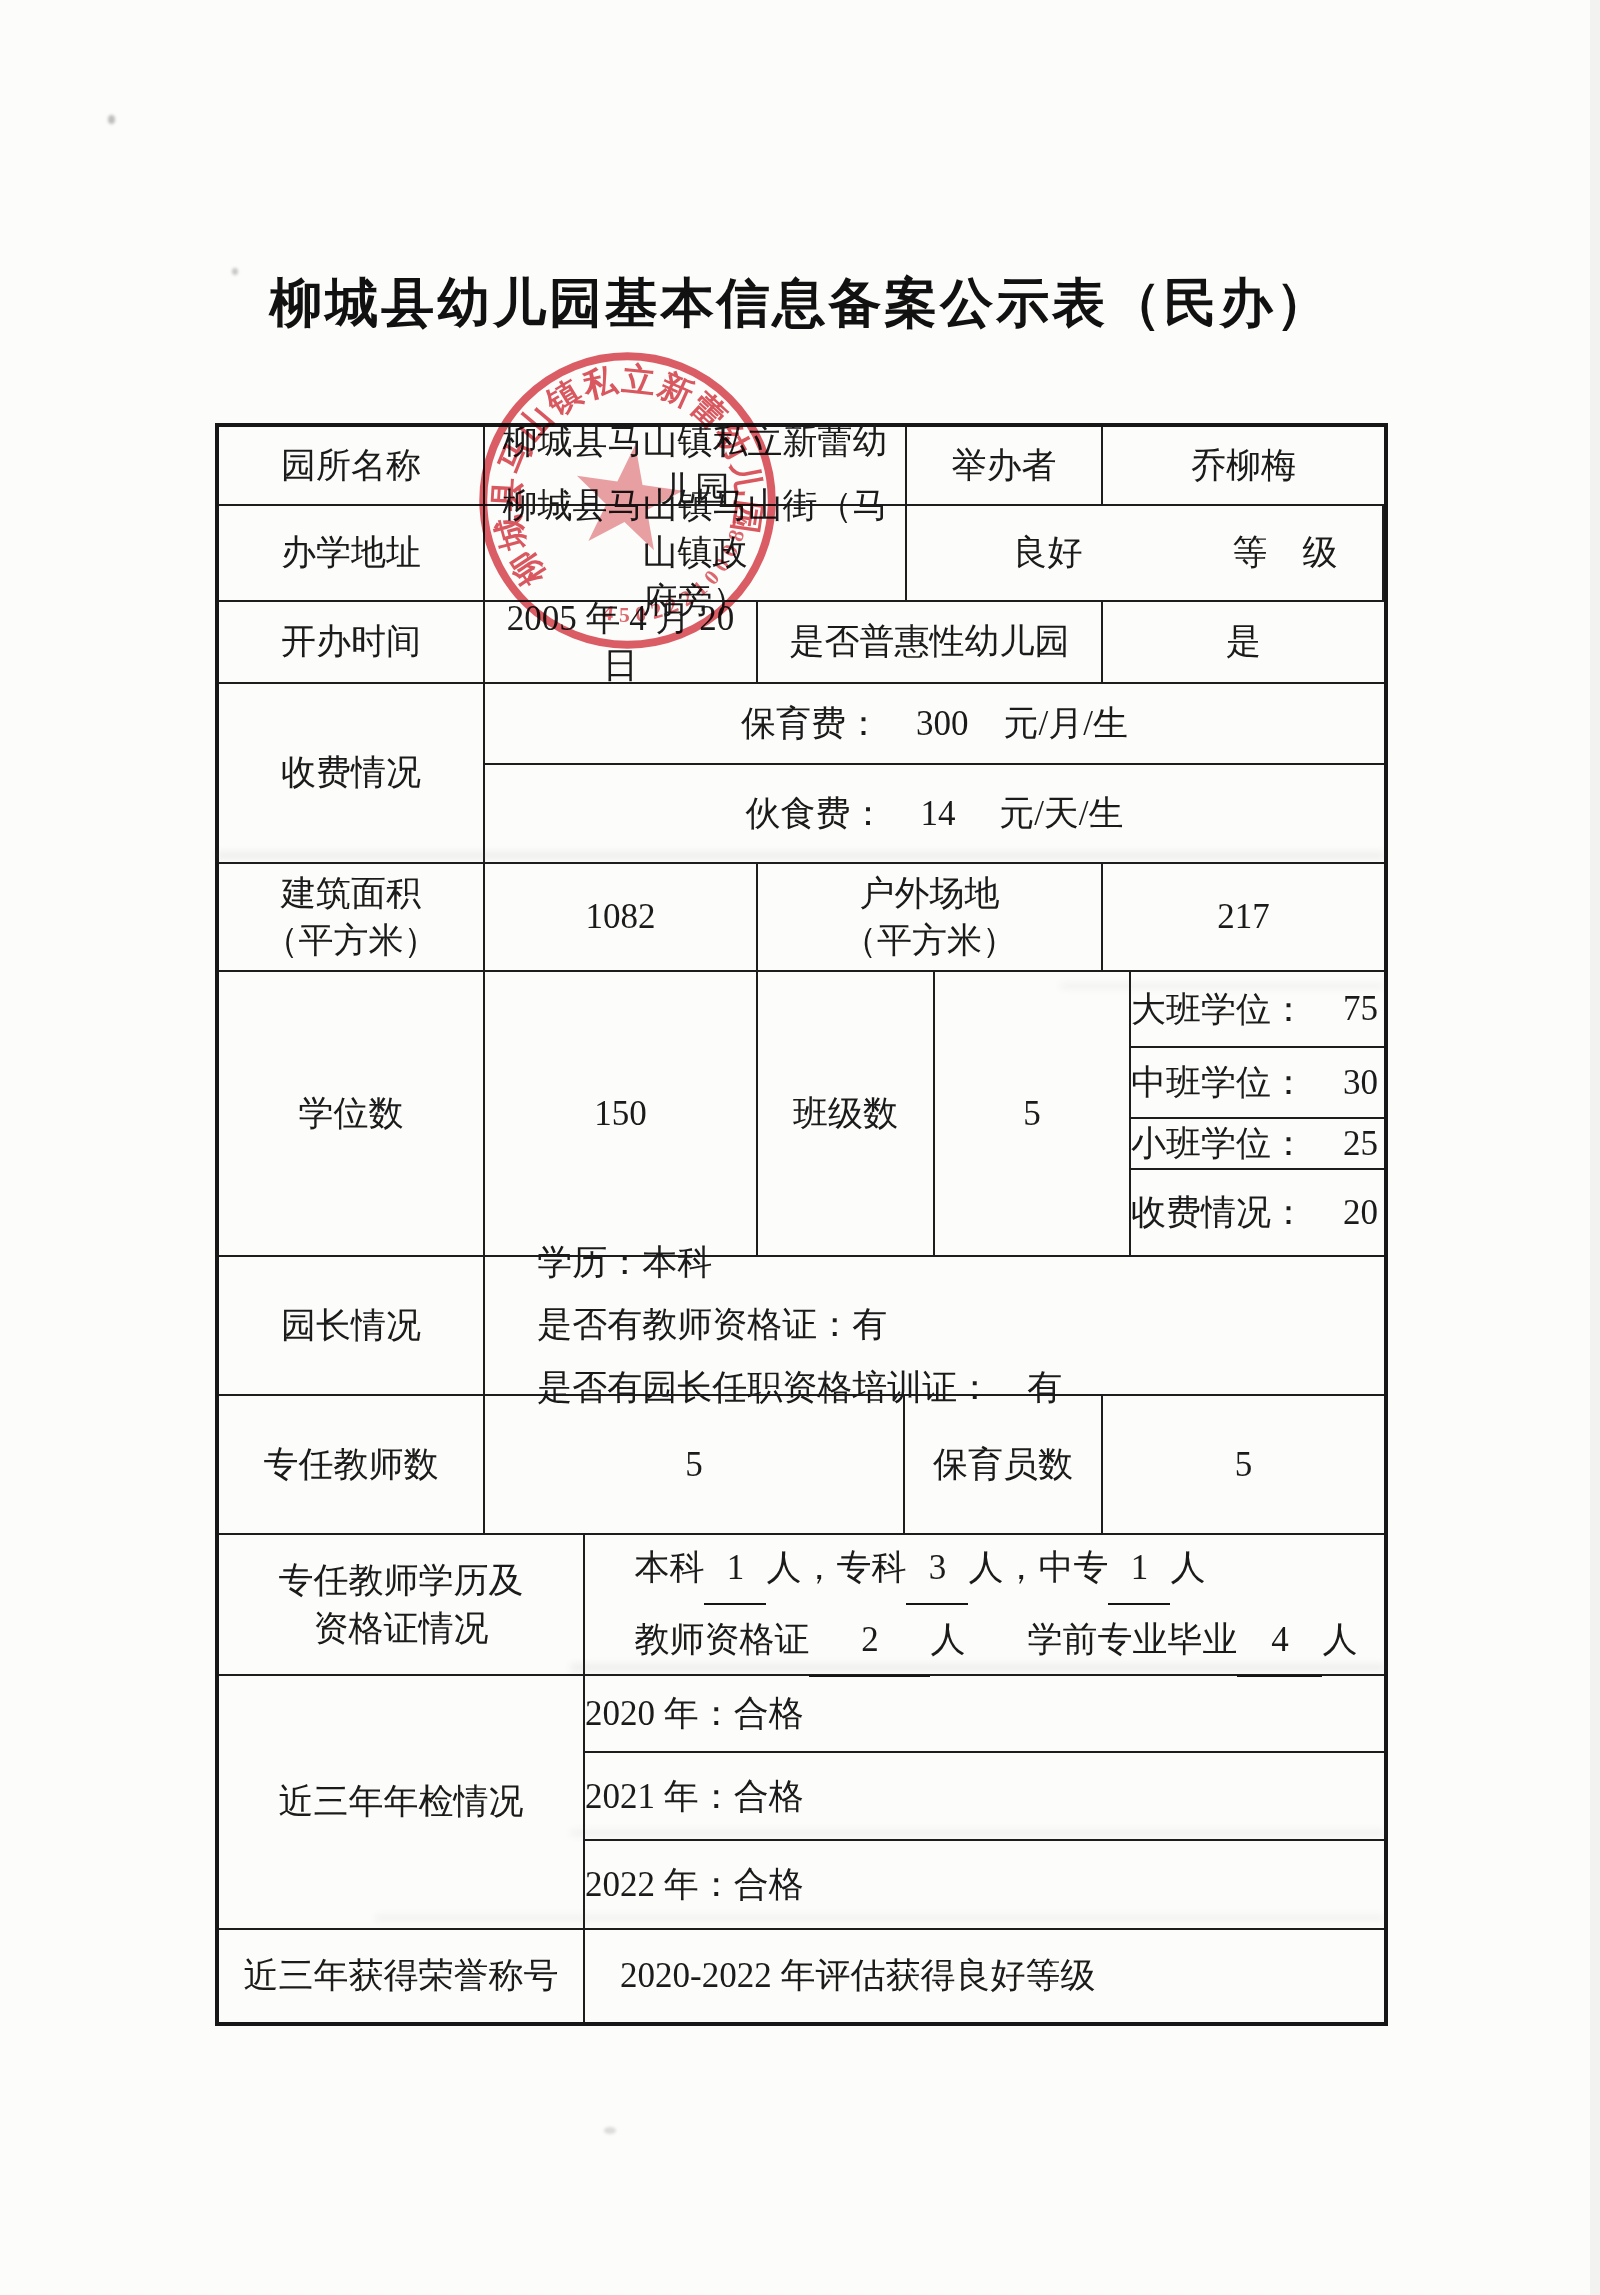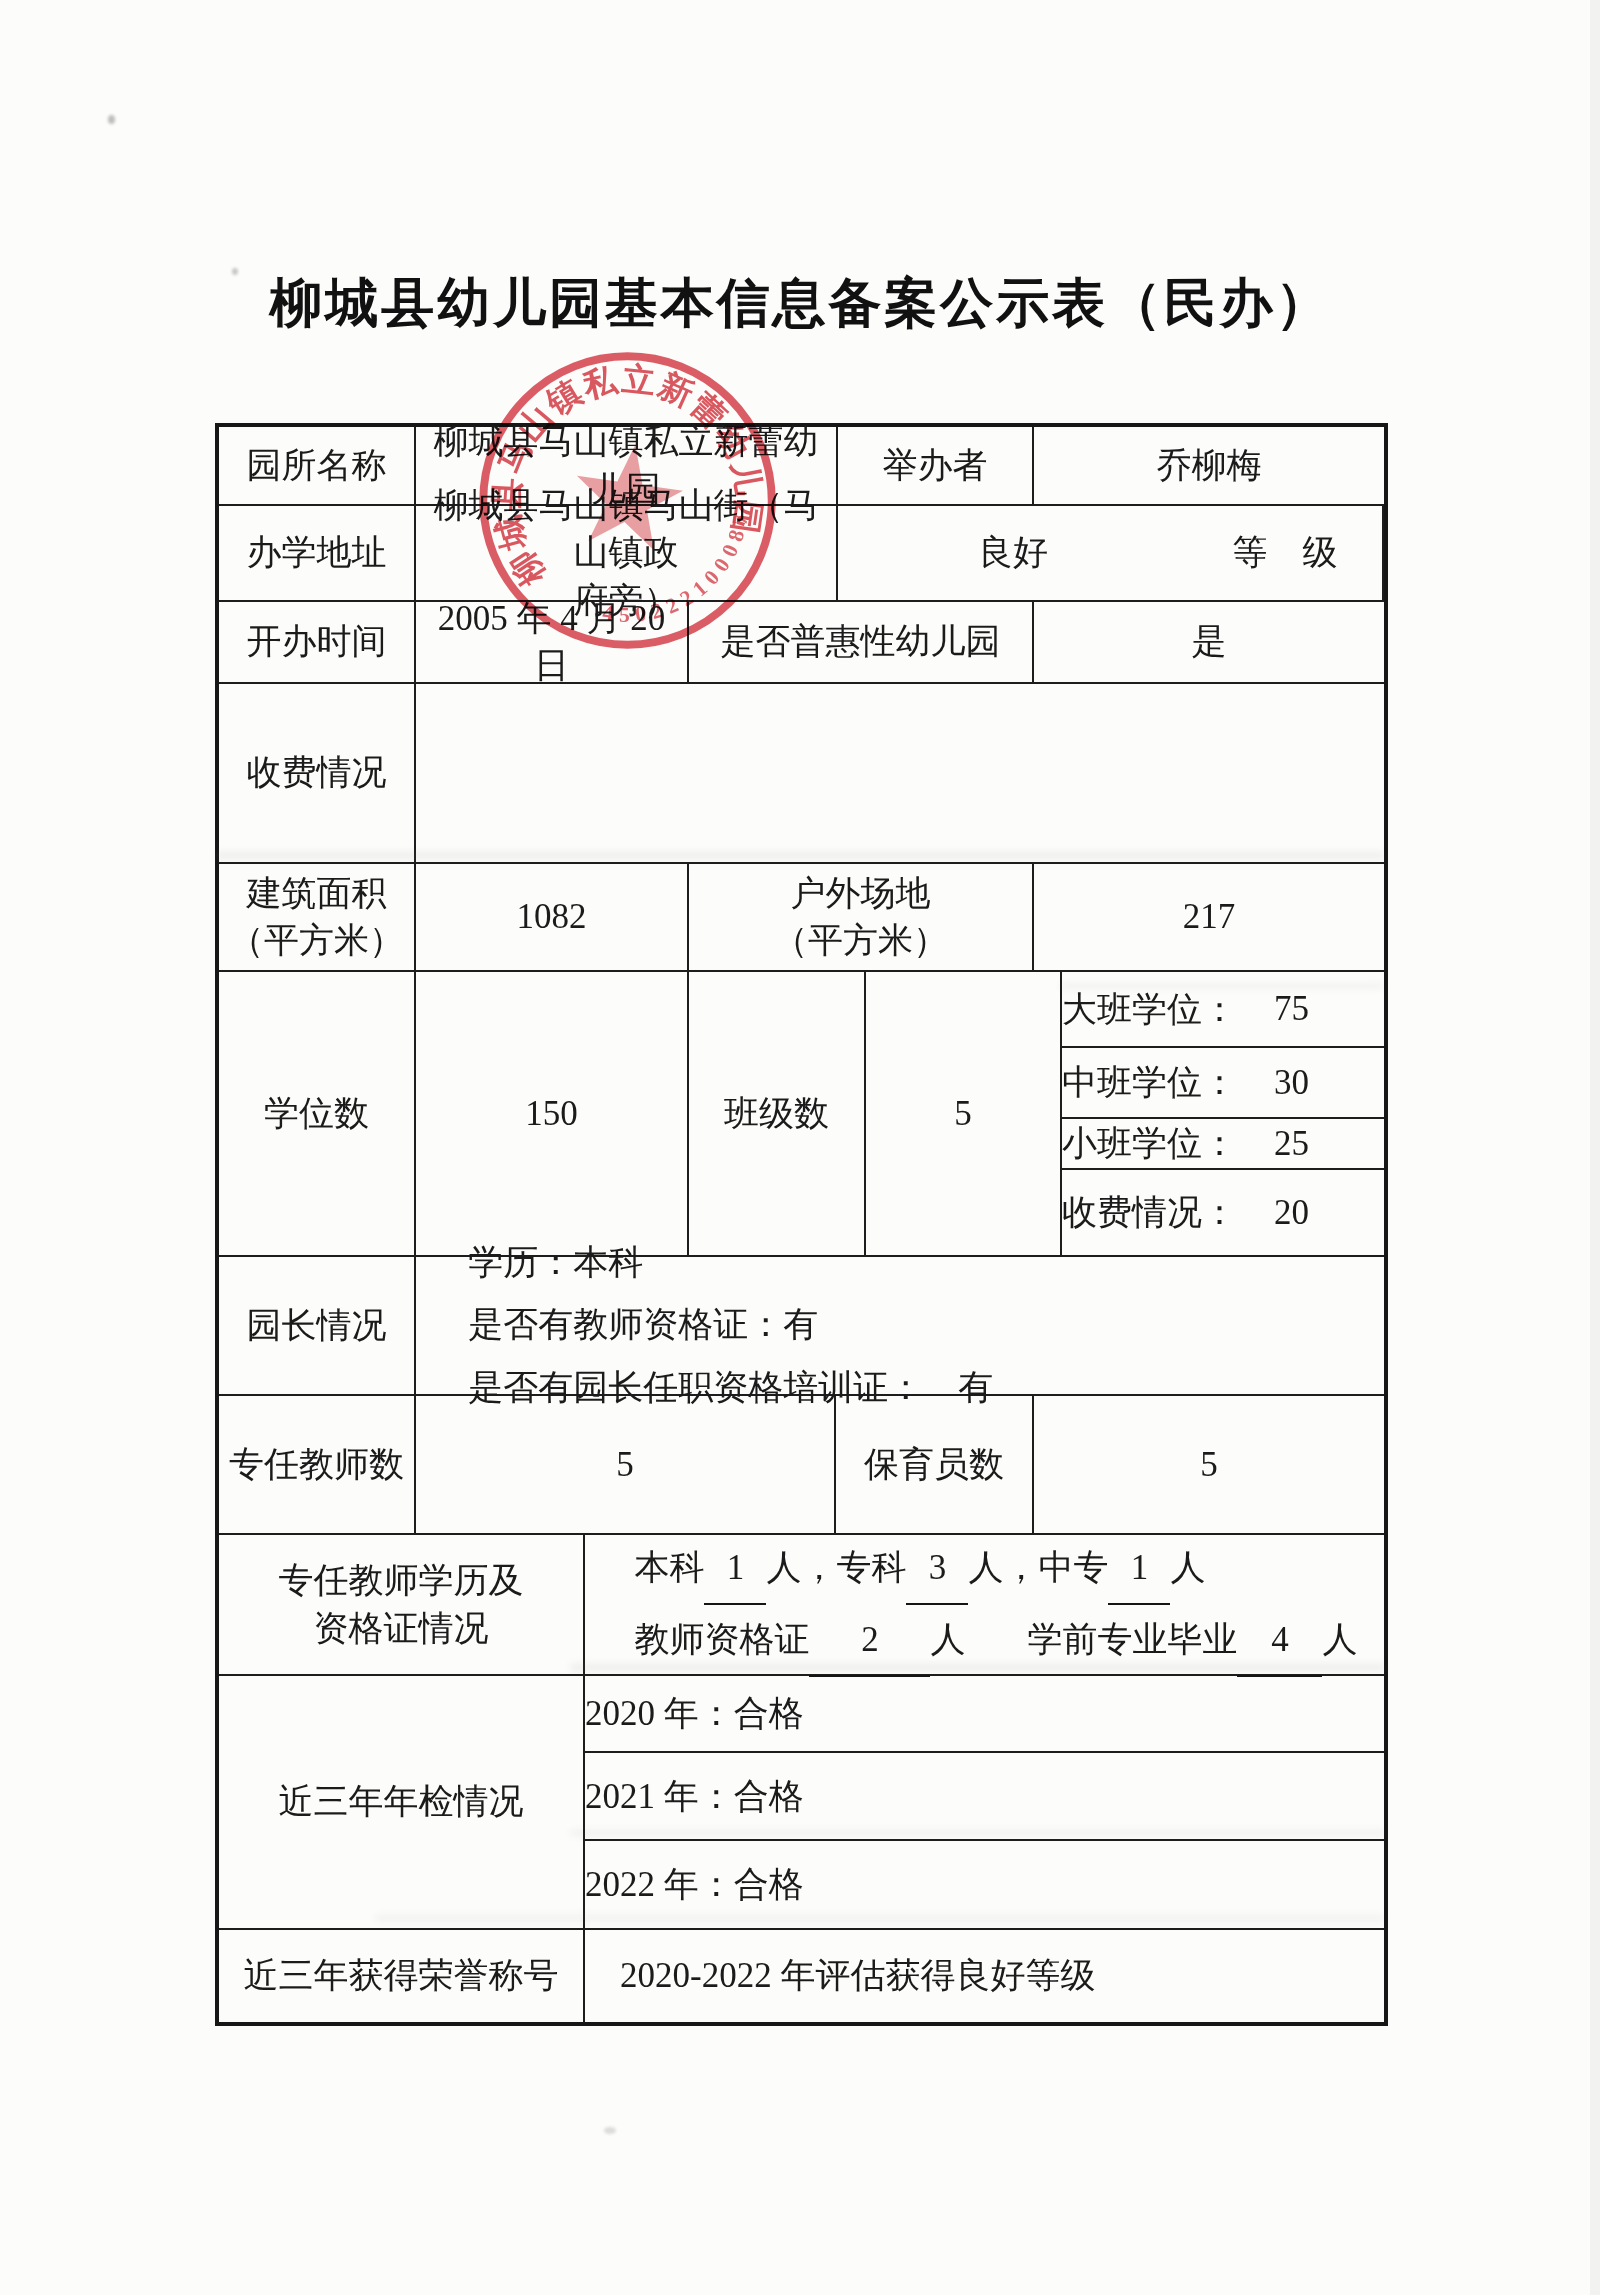--- a/index.html
+++ b/index.html
@@ -31,21 +31,21 @@
     border-right: 2.9px solid #1d1d1d;
     display: flex; align-items: center; justify-content: center;
     text-align: center;
     font-size: 35px;
     line-height: 1.35;
     padding: 4.3px 7.2px;
   }
   .td.end { border-right: none; flex: 1 1 auto; }
   .preline { white-space: pre-line; }
   .pl { justify-content: flex-start; text-align: left; padding-left: 35px; }
-  .w307 { width: 197px; } .w379 { width: 273px; } .w478 { width: 345px; }
+  .w307 { width: 266px; } .w379 { width: 273px; } .w478 { width: 345px; }
   .w585 { width: 422px; } .w272 { width: 196px; } .w206 { width: 177px; }
   .w583 { width: 420px; } .w274 { width: 198px; } .w507 { width: 366px; }
   .stack { flex: 1 1 auto; display: flex; flex-direction: column; border-right: none; }
   .sub { display: flex; align-items: center; border-bottom: 2.9px solid #1d1d1d; font-size: 35px; }
   .sub.last { border-bottom: none; flex: 1 1 auto; }
   .sub.center { justify-content: center; }
   .sub.pl { padding-left: 0; }
   .seatrow { padding-left: 16px; }
   .seatrow .sv { margin-left: 37px; }
   .plines { display: block; padding: 13px 0 13px 17.3px; }
@@ -93,20 +93,24 @@
 
     <div class="tr" style="height:82px">
       <div class="td w307">开办时间</div>
       <div class="td w379">2005 年 4 月 20 日</div>
       <div class="td w478">是否普惠性幼儿园</div>
       <div class="td end">是</div>
     </div>
 
     <div class="tr" style="height:180px">
       <div class="td w307">收费情况</div>
+      <div class="stack">
+        <div class="sub center" style="height:81px">保育费：　300　元/月/生</div>
+        <div class="sub center last">伙食费：　14　 元/天/生</div>
+      </div>
     </div>
 
     <div class="tr" style="height:108px">
       <div class="td w307 preline">建筑面积
 （平方米）</div>
       <div class="td w379">1082</div>
       <div class="td w478 preline">户外场地
 （平方米）</div>
       <div class="td end">217</div>
     </div>

